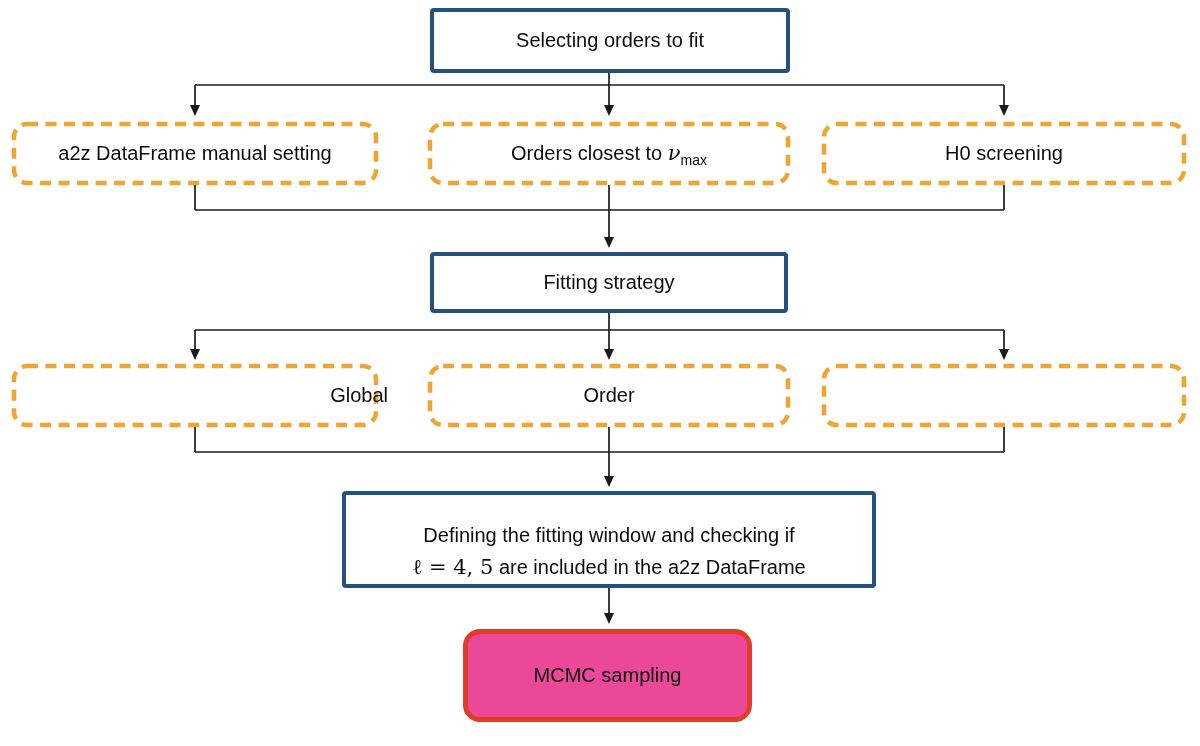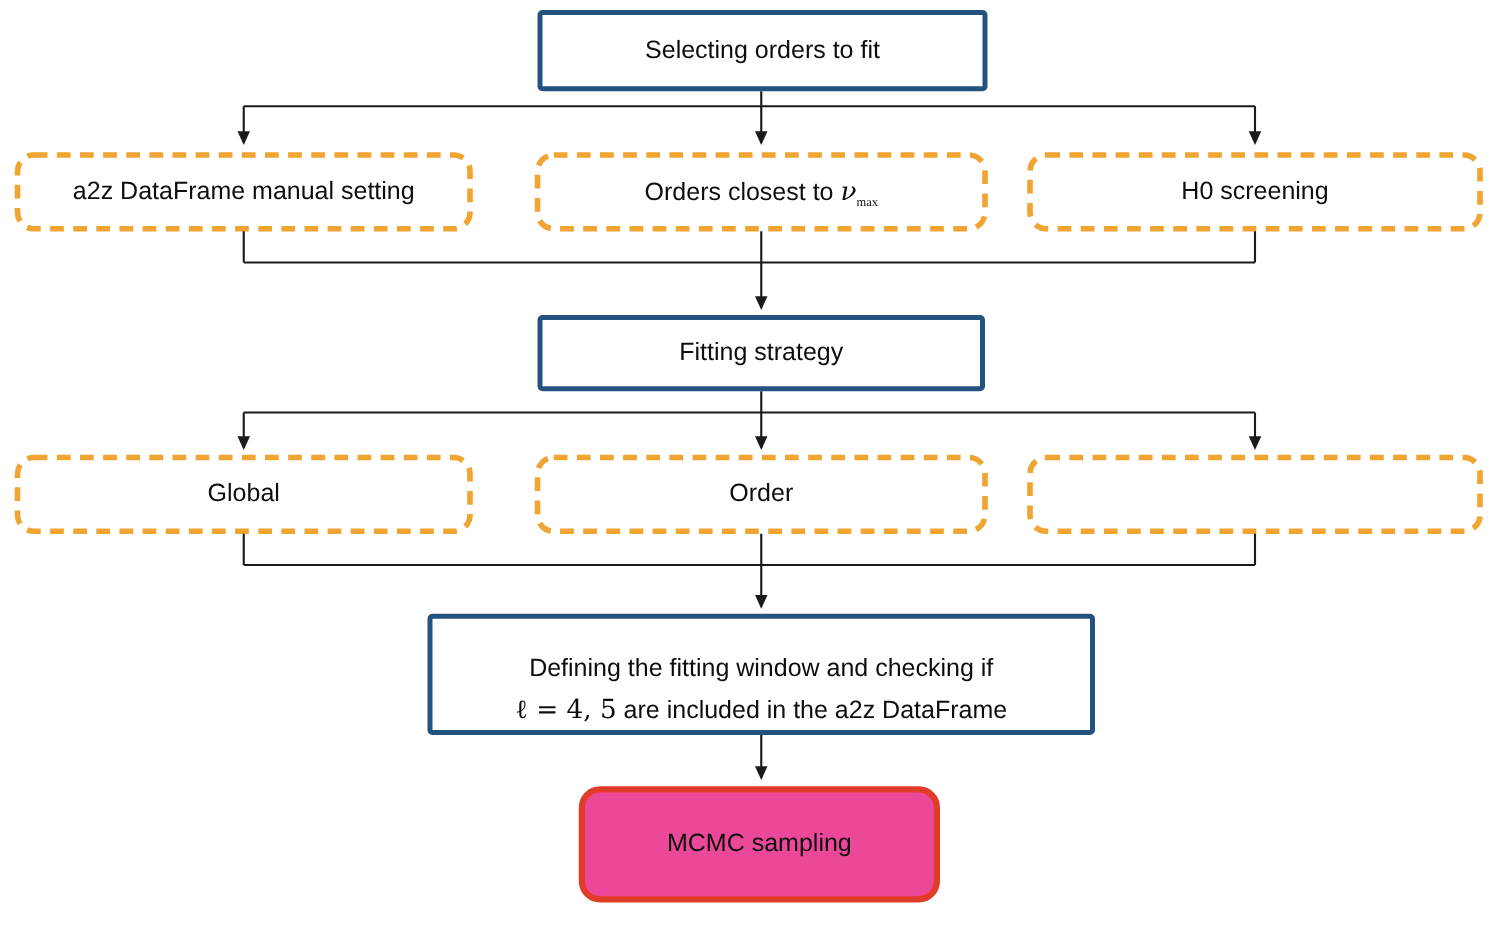--- a/index.html
+++ b/index.html
@@ -52,22 +52,22 @@
   .dashed-node {
     border: none;
     background: transparent;
   }
   .math {
     font-family: "DejaVu Serif", serif;
     font-size: 21px;
   }
   .math-it { font-style: italic; }
   sub.msub {
-    font-family: Liberation Serif, serif;
-    font-size: 10px;
+    font-family: Liberation Sans, sans-serif;
+    font-size: 14px;
     line-height: 0;
   }
   .two-line { line-height: 1.55; align-items: flex-end; }
 </style>
 </head>
 <body>
 
 <div class="canvas">
 
   <svg id="connector-svg" viewBox="0 0 1200 746" xmlns="http://www.w3.org/2000/svg">
@@ -127,21 +127,21 @@
   </div>
 
   <div class="node dashed-node" style="left:822px; top:122px; width:364px; height:63px;">
     <span>H0 screening</span>
   </div>
 
   <div class="node solid-blue" style="left:430px; top:252px; width:358px; height:61px;">
     <span>Fitting strategy</span>
   </div>
 
-  <div class="node dashed-node" style="left:12px; top:364px; width:366px; height:63px;">
+  <div class="node dashed-node" style="left:22px; top:364px; width:366px; height:63px;justify-content:flex-end;">
     <span>Global</span>
   </div>
 
   <div class="node dashed-node" style="left:428px; top:364px; width:362px; height:63px;">
     <span>Order</span>
   </div>
 
 
   <div class="node solid-blue two-line" style="left:342px; top:491px; width:534px; height:97px;">
     <div>

